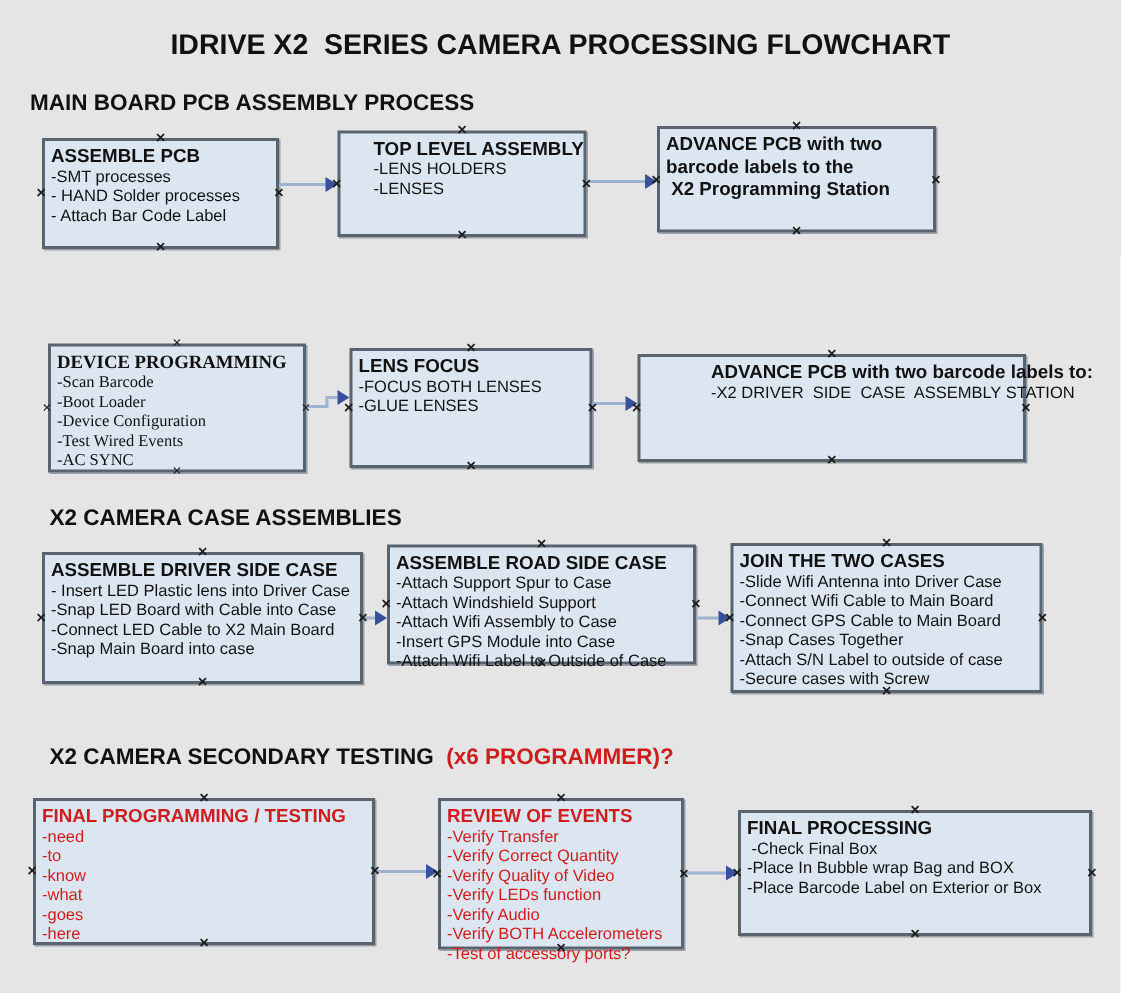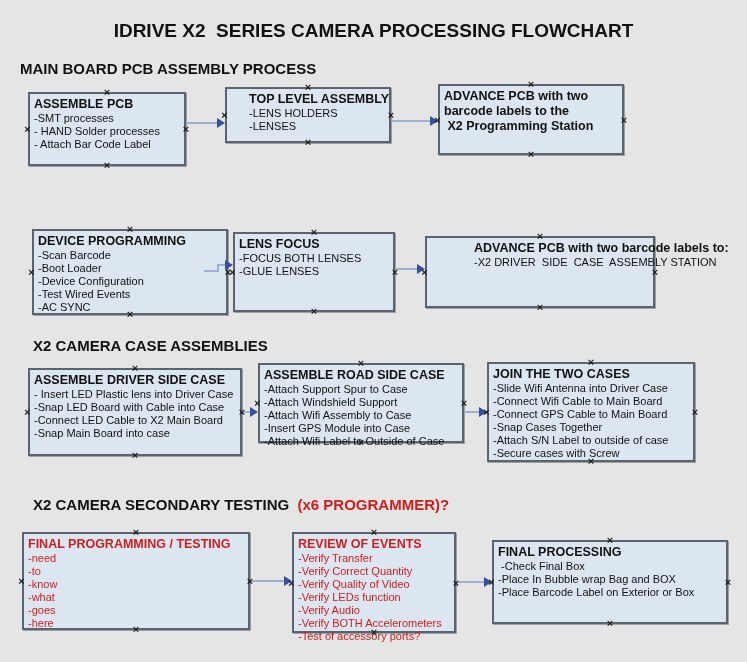--- a/index.html
+++ b/index.html
@@ -59,21 +59,21 @@
     <i class="h l"></i>
       <i class="h r"></i>
     <div class="box-title">ASSEMBLE PCB</div>
     <ul>
       <li>-SMT processes</li>
       <li>- HAND Solder processes</li>
       <li>- Attach Bar Code Label</li>
     </ul>
   </div>
 
-  <div class="box" style="left:225px;top:87px;width:166px;height:56px;padding-left:22px;">
+  <div class="box" style="left:225px;top:87px;width:166px;height:71px;padding-left:22px;">
     <i class="h l"></i>
       <i class="h r"></i>
     <div class="box-title">TOP LEVEL ASSEMBLY</div>
     <ul>
       <li>-LENS HOLDERS</li>
       <li>-LENSES</li>
     </ul>
   </div>
 
   <div class="box" style="left:438px;top:84px;width:186px;height:71px;">
@@ -87,21 +87,21 @@
   <svg class="conn" style="left:186px;top:116px;" width="39" height="14">
     <path d="M0,7 H31" fill="none" stroke="#9db3d1" stroke-width="2"></path>
     <path d="M31,2 L39,7 L31,12 Z" fill="#36509e"></path>
   </svg>
   <svg class="conn" style="left:391px;top:114px;" width="47" height="14">
     <path d="M0,7 H39" fill="none" stroke="#9db3d1" stroke-width="2"></path>
     <path d="M39,2 L47,7 L39,12 Z" fill="#36509e"></path>
   </svg>
 
 
-  <div class="box" style="left:32px;top:229px;width:196px;height:86px;">
+  <div class="box" style="left:32px;top:229px;width:172px;height:86px;font-family:Liberation Serif, serif;">
     <i class="h l"></i>
       <i class="h r"></i>
     <div class="box-title">DEVICE PROGRAMMING</div>
     <ul>
       <li>-Scan Barcode</li>
       <li>-Boot Loader</li>
       <li>-Device Configuration</li>
       <li>-Test Wired Events</li>
       <li>-AC SYNC</li>
     </ul>
@@ -110,21 +110,21 @@
   <div class="box" style="left:233px;top:232px;width:162px;height:80px;">
     <i class="h l"></i>
       <i class="h r"></i>
     <div class="box-title">LENS FOCUS</div>
     <ul>
       <li>-FOCUS BOTH LENSES</li>
       <li>-GLUE LENSES</li>
     </ul>
   </div>
 
-  <div class="box" style="left:425px;top:236px;width:230px;height:72px;padding-left:47px;">
+  <div class="box" style="left:425px;top:236px;width:259px;height:72px;padding-left:47px;">
     <i class="h l"></i>
       <i class="h r"></i>
     <div class="box-title">ADVANCE PCB with two barcode labels to:</div>
     <ul>
       <li>-X2 DRIVER  SIDE  CASE  ASSEMBLY STATION</li>
     </ul>
   </div>
 
   <svg class="conn" style="left:204px;top:258px;" width="29" height="20">
     <path d="M0,13 H14 V7 H21" fill="none" stroke="#9db3d1" stroke-width="2"></path>

